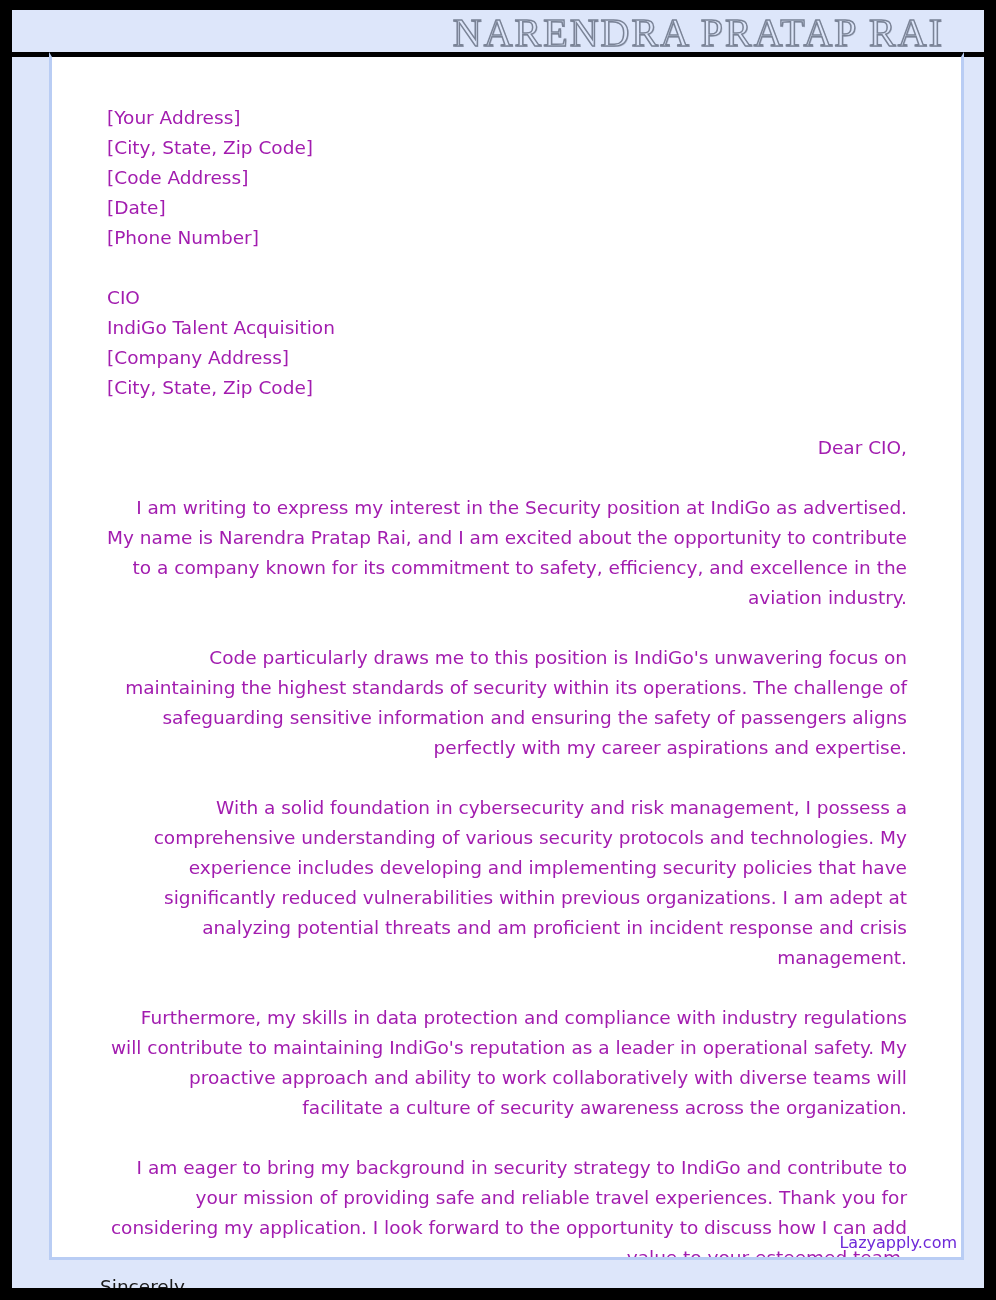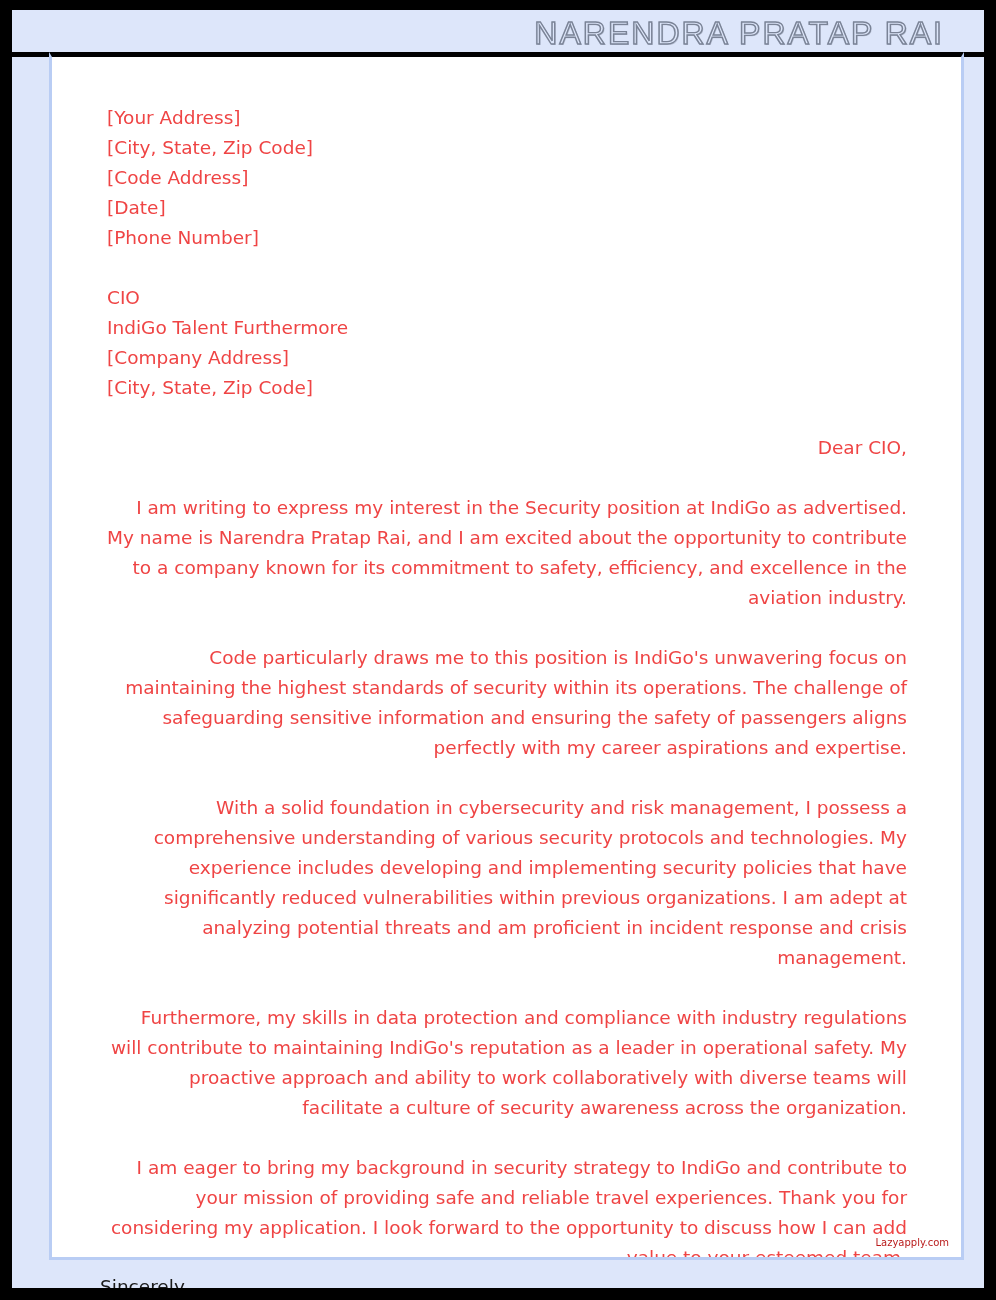--- a/index.html
+++ b/index.html
@@ -41,22 +41,22 @@
     left: 0;
     right: 0;
     height: 42px;
     box-sizing: border-box;
     text-align: right;
     padding-right: 40px;
   }
 
   #header-name {
     display: inline-block;
-    font-family: Liberation Sans, sans-serif;
-    font-size: 32px;
+    font-family: Liberation Serif, serif;
+    font-size: 40px;
     line-height: 46px;
     letter-spacing: 2px;
     font-weight: 400;
     color: #dde6fa;
     -webkit-text-stroke: 1.4px #7a8396;
     text-shadow:
        1px 1px 0 rgba(120,130,150,.35),
       -1px 0 0 rgba(120,130,150,.25);
     white-space: nowrap;
   }
@@ -91,35 +91,35 @@
     position: relative;
     height: 100%;
     box-sizing: border-box;
     padding: 46px 18px 0 55px;
   }
 
   
   .block {
     font-size: 18.5px;
     line-height: 30px;
-    color: #ef4444;
+    color: #a21caf;
     margin: 0 4px 30px 0;
     max-width: 800px;
   }
   .line { display: block; white-space: pre; }
   .para { text-align: right; }
 
   
   #watermark {
     position: absolute;
-    right: 12px;
+    right: 4px;
     bottom: 6px;
-    font-size: 10px;
+    font-size: 16px;
     line-height: 16px;
-    color: #b91c1c;
+    color: #6d28d9;
   }
 
   
   #closing {
     position: absolute;
     top: 1262px;
     left: 88px;
     font-size: 18.5px;
     line-height: 30px;
     color: #1a1a1a;
@@ -142,21 +142,21 @@
         <div class="block">
           <span class="line">[Your Address]</span>
           <span class="line">[City, State, Zip Code]</span>
           <span class="line">[Code Address]</span>
           <span class="line">[Date]</span>
           <span class="line">[Phone Number]</span>
         </div>
 
         <div class="block">
           <span class="line">CIO</span>
-          <span class="line">IndiGo Talent Furthermore</span>
+          <span class="line">IndiGo Talent Acquisition</span>
           <span class="line">[Company Address]</span>
           <span class="line">[City, State, Zip Code]</span>
         </div>
 
         <p class="block para">Dear CIO,</p>
         <p class="block para">I am writing to express my interest in the Security position at IndiGo as advertised. My name is Narendra Pratap Rai, and I am excited about the opportunity to contribute to a company known for its commitment to safety, efficiency, and excellence in the aviation industry.</p>
         <p class="block para">Code particularly draws me to this position is IndiGo's unwavering focus on maintaining the highest standards of security within its operations. The challenge of safeguarding sensitive information and ensuring the safety of passengers aligns perfectly with my career aspirations and expertise.</p>
         <p class="block para">With a solid foundation in cybersecurity and risk management, I possess a comprehensive understanding of various security protocols and technologies. My experience includes developing and implementing security policies that have significantly reduced vulnerabilities within previous organizations. I am adept at analyzing potential threats and am proficient in incident response and crisis management.</p>
         <p class="block para">Furthermore, my skills in data protection and compliance with industry regulations will contribute to maintaining IndiGo's reputation as a leader in operational safety. My proactive approach and ability to work collaboratively with diverse teams will facilitate a culture of security awareness across the organization.</p>
         <p class="block para">I am eager to bring my background in security strategy to IndiGo and contribute to your mission of providing safe and reliable travel experiences. Thank you for considering my application. I look forward to the opportunity to discuss how I can add value to your esteemed team.</p>

